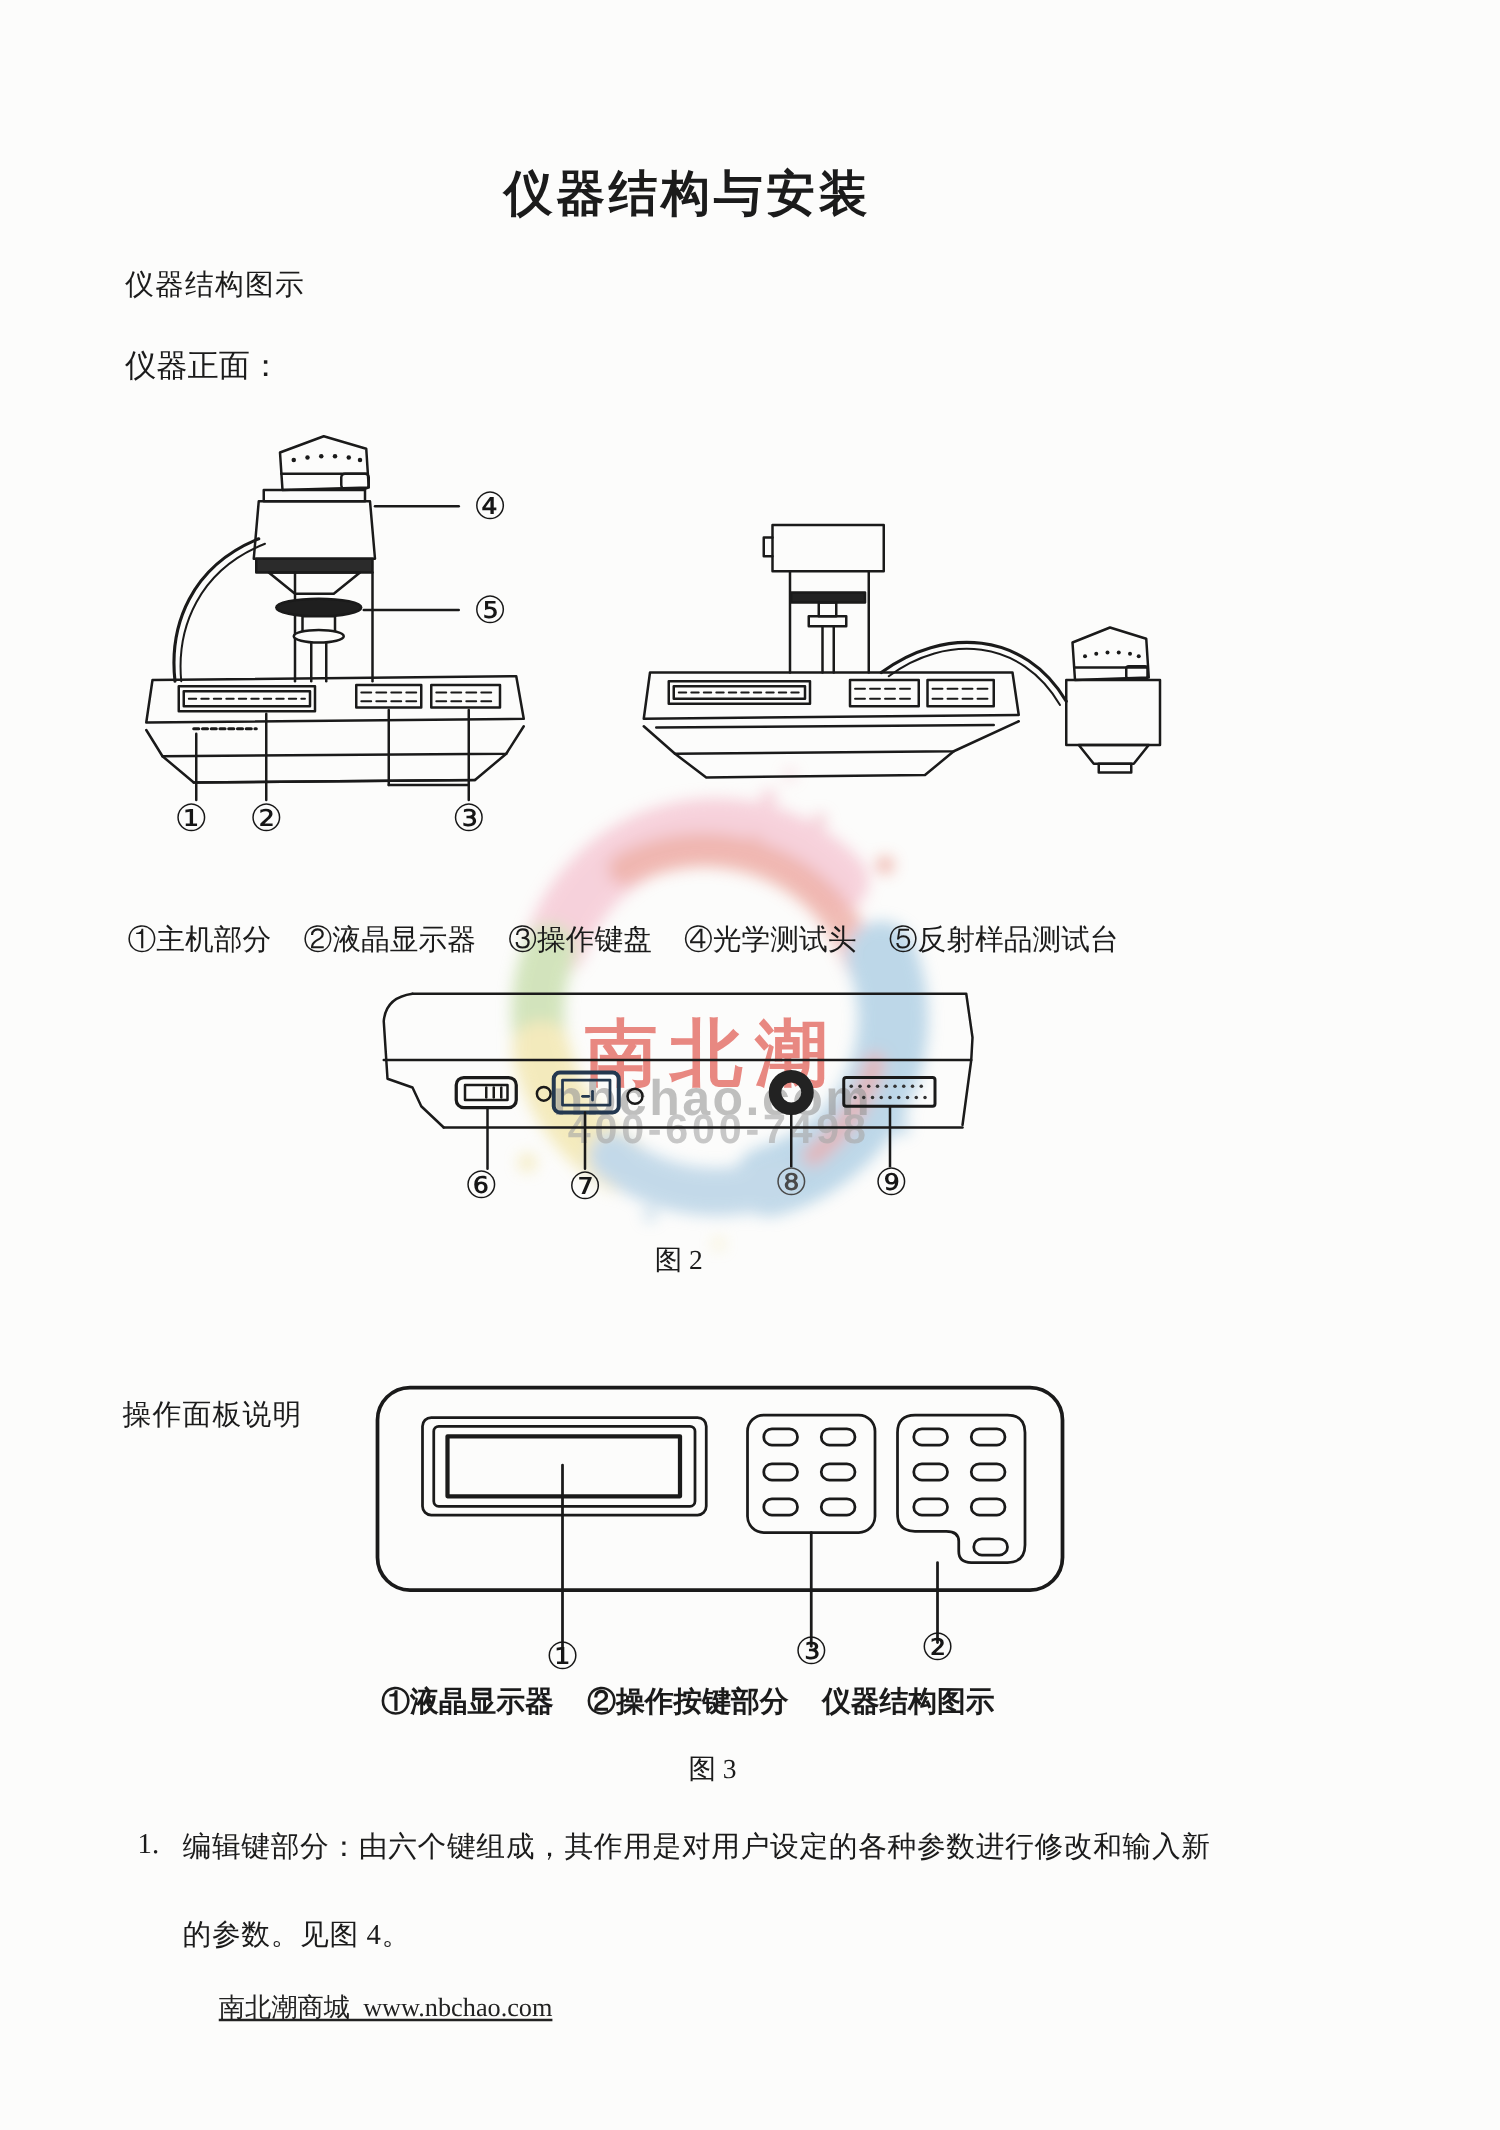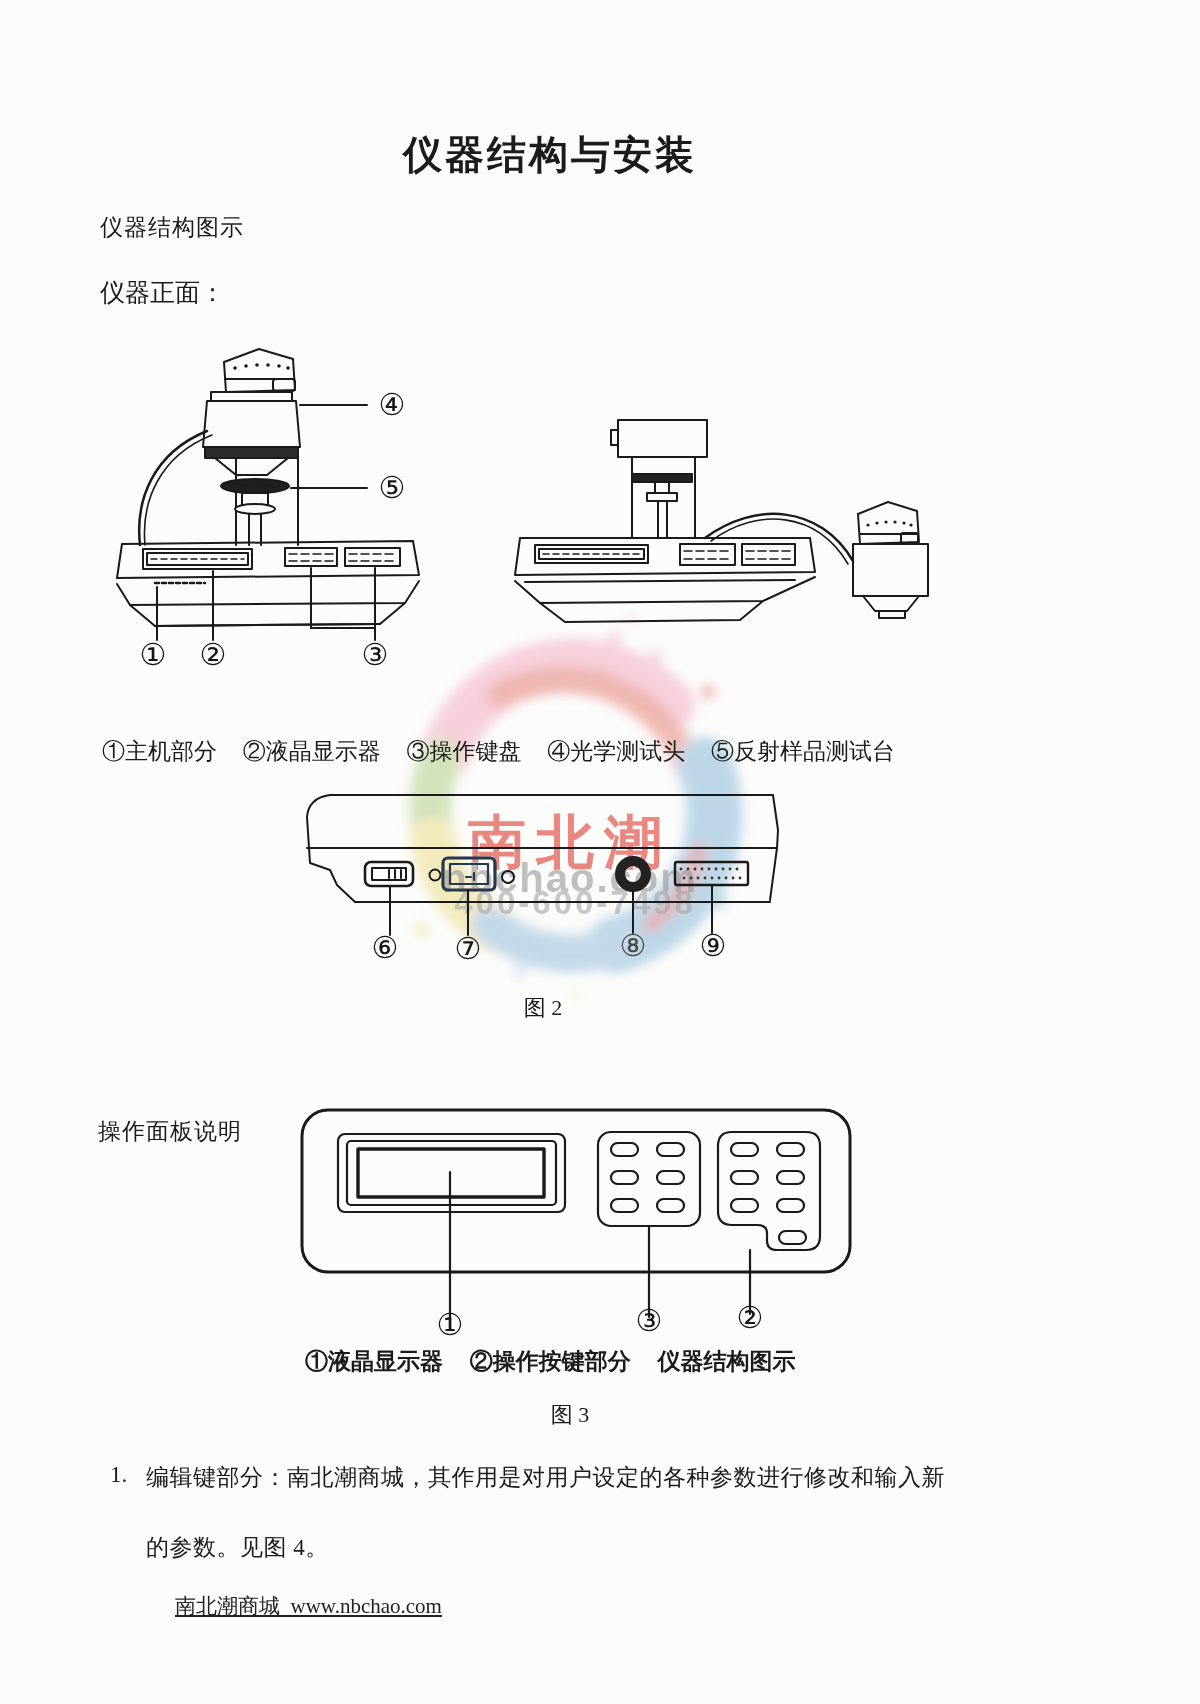--- a/index.html
+++ b/index.html
@@ -310,18 +310,18 @@
 
   <div class="abs z1 cap-row cap3">
     <span class="cap-item">①液晶显示器</span>
     <span class="cap-item">②操作按键部分</span>
     <span class="cap-item">仪器结构图示</span>
   </div>
 
   <div class="abs z1 fig-label fig3-label">图 3</div>
 
   <div class="abs z1 list-marker">1.</div>
-  <div class="abs z1 list-line1">编辑键部分：南北潮商城，其作用是对用户设定的各种参数进行修改和输入新</div>
+  <div class="abs z1 list-line1">编辑键部分：由六个键组成，其作用是对用户设定的各种参数进行修改和输入新</div>
   <div class="abs z1 list-line2">的参数。见图 4。</div>
 
   <div class="abs z1 footer">南北潮商城  www.nbchao.com</div>
 
 </div>
 
 </body></html>

